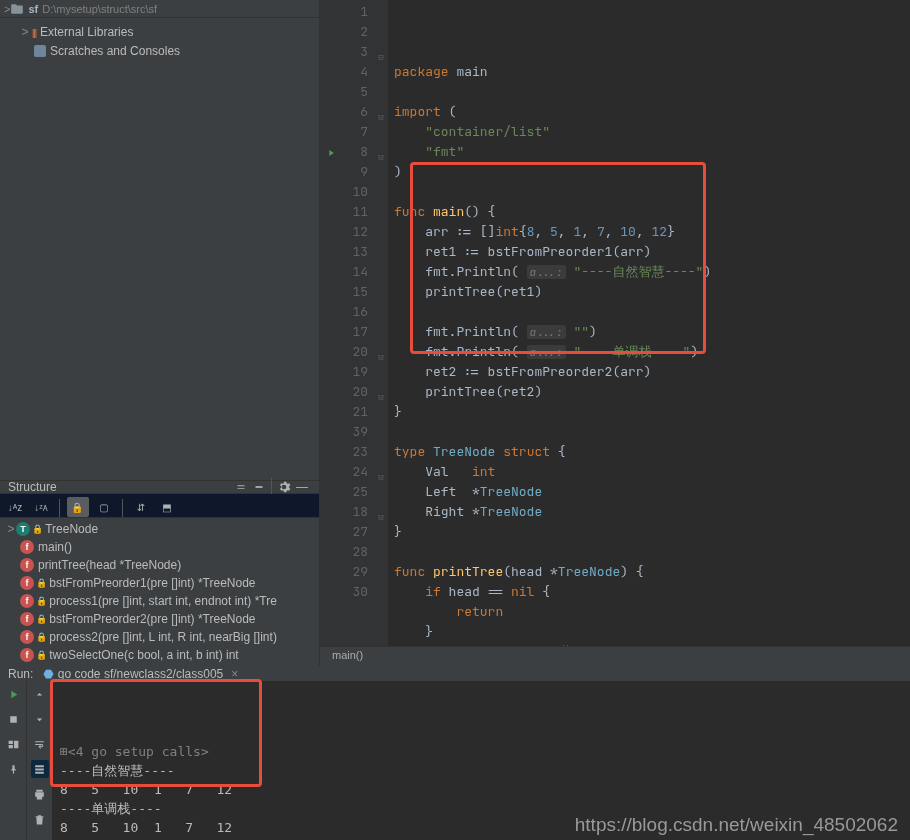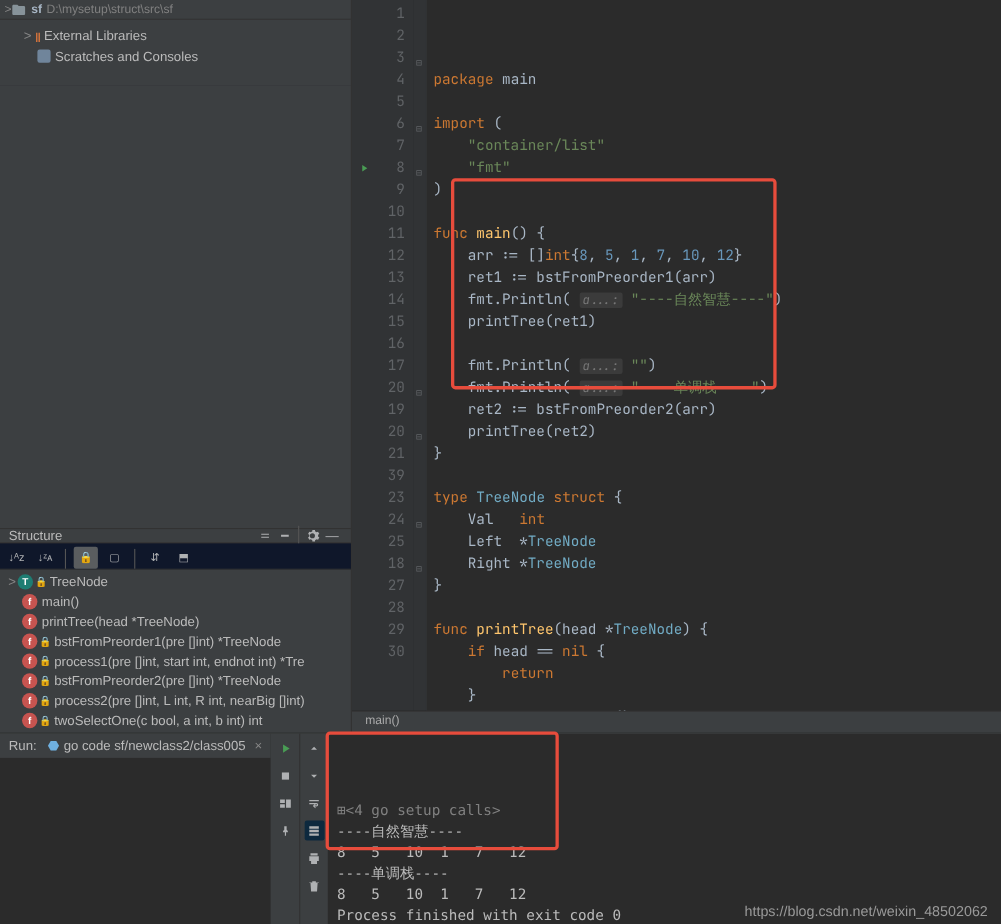--- a/index.html
+++ b/index.html
@@ -83,37 +83,37 @@
 .red-box {
   position: absolute; border: 3px solid #e74c3c; border-radius: 4px;
   pointer-events: none;
 }
 .breadcrumb-bar {
   height: 20px; background: #3c3f41; border-top: 1px solid #323232;
   font-size: 11px; color: #aaa; padding: 2px 12px;
 }
 
 
-.run-panel { height: 174px; background: #2b2b2b; border-top: 1px solid #3c3f41; display: flex; flex-direction: row; position: relative; }
+.run-panel { height: 174px; background: #2b2b2b; border-top: 1px solid #3c3f41; display: flex; flex-direction: column; position: relative; }
 .run-header { height: 22px; background: #3c3f41; display: flex; align-items: center; padding: 0 8px; font-size: 12px; color: #bbbbbb; }
 .run-tab { display: flex; align-items: center; gap: 4px; }
 .run-close { color: #888; margin-left: 4px; cursor: pointer; }
 .run-body { flex: 1; display: flex; }
 .run-gutter { width: 26px; background: #3c3f41; display: flex; flex-direction: column; align-items: center; padding-top: 4px; gap: 7px; }
 .run-gutter2 { width: 26px; background: #3c3f41; border-left: 1px solid #323232; display: flex; flex-direction: column; align-items: center; padding-top: 4px; gap: 7px; }
 .rg-btn { width: 18px; height: 18px; display: flex; align-items: center; justify-content: center; cursor: pointer; color: #afb1b3; }
 .rg-btn svg { width: 13px; height: 13px; fill: #afb1b3; }
 .rg-btn.play svg { fill: #499c54; }
 .rg-btn.active { background: #0d293e; border-radius: 2px; }
 .console { flex: 1; padding: 4px 8px; font-family: Consolas, monospace; font-size: 13px; line-height: 19px; color: #bbbbbb; white-space: pre; position: relative; }
 .console .setup-calls { color: #808080; }
 .console .fold-plus { color: #808080; }
 
 .watermark {
-  position: fixed; right: 12px; bottom: 4px; color: #999; font-size: 13px;
+  position: fixed; right: 12px; bottom: 4px; color: #999; font-size: 19px;
   font-family: Arial, sans-serif; pointer-events: none;
 }
 </style>
 </head>
 <body>
 
 <div class="root">
   <div class="workspace">
 
     <div class="left-col">

